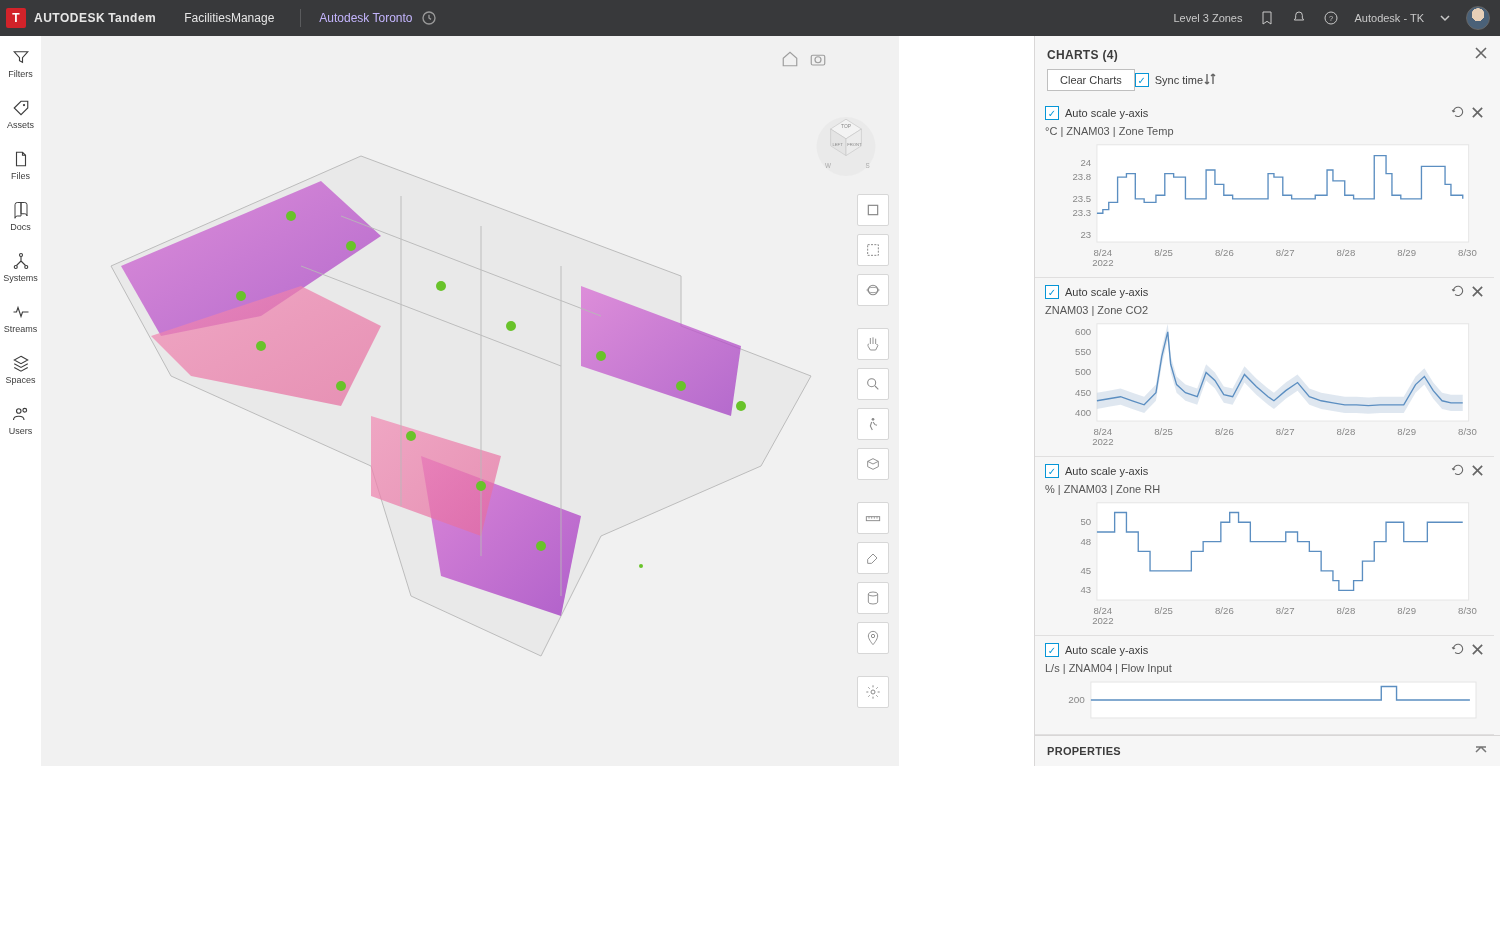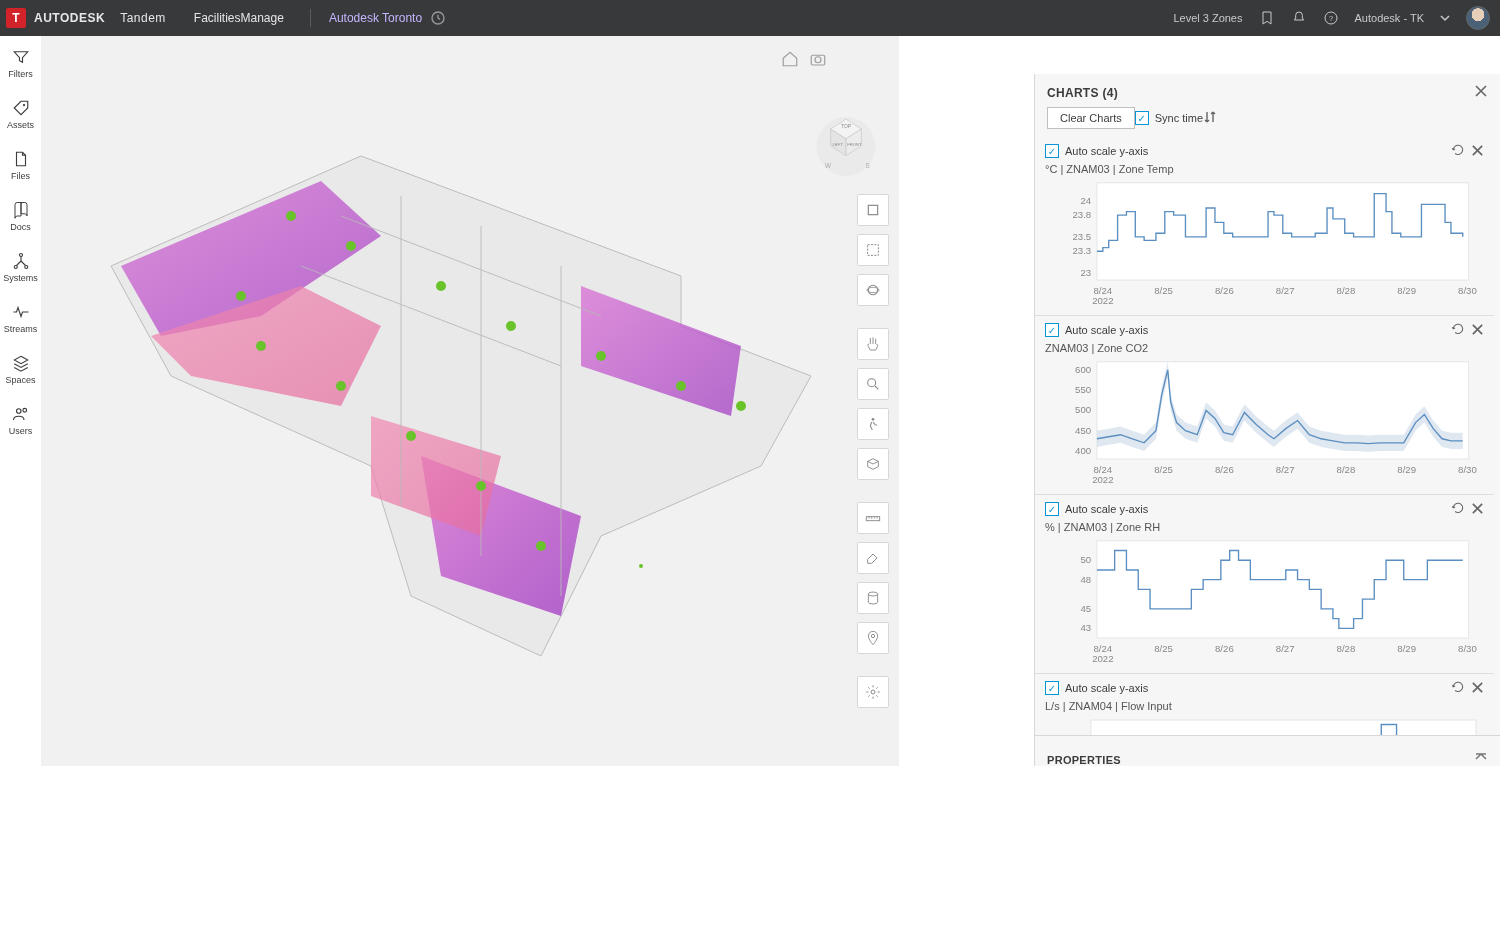--- a/index.html
+++ b/index.html
@@ -2,21 +2,21 @@
 <html><head>
 <meta charset="utf-8">
 <style>
   html, body { margin:0; padding:0; font-family: Arial, Helvetica, sans-serif; background:#fff; color:#3c3c3c; height:100%; }
   body { width:1500px; height:929px; overflow:hidden; position:relative; }
 
   
   .header { height:36px; background:#38393b; display:flex; align-items:center; color:#e6e6e6; font-size:12px; }
   .logo-sq { width:20px; height:20px; background:#d2232a; margin:0 8px 0 6px; display:flex; align-items:center; justify-content:center; color:#fff; font-weight:bold; font-size:12px; border-radius:2px;}
   .brand { letter-spacing:0.5px; font-weight:600; font-size:12px; }
-  .brand .sub { font-weight:400; margin-left:15px;}
+  .brand .sub { font-weight:700; margin-left:3px;}
   .hnav { display:flex; margin-left:28px; }
   .hnav div { cursor:pointer; color:#e6e6e6; }
   .hdiv { width:1px; height:18px; background:#5a5b5d; margin:0 18px 0 26px;}
   .facility { color:#c4b5fd; display:flex; align-items:center; gap:8px;}
   .spacer { flex:1; }
   .hright { display:flex; align-items:center; gap:16px; padding-right:10px; color:#c9c9c9;}
   .hright .txt { font-size:11px;}
   .avatar { width:22px; height:22px; border-radius:50%; background:radial-gradient(circle at 50% 35%, #e6cfb8 35%, #4a6178 36%); border:1px solid #666;}
   .ico { width:16px; height:16px; display:inline-block; }
 
@@ -29,21 +29,21 @@
 
   
   .viewport { position:absolute; top:36px; left:41px; width:858px; bottom:163px; background:#f1f1f1; overflow:hidden;}
   .vp-icons-tr { position:absolute; top:14px; right:72px; display:flex; gap:10px; color:#9e9e9e;}
   .viewcube { position:absolute; top:60px; right:18px; width:70px; height:80px; }
   .toolbar-right { position:absolute; top:158px; right:10px; width:32px; display:flex; flex-direction:column; gap:8px; align-items:center;}
   .tool-btn { width:30px; height:30px; border:1px solid #d7d7d7; background:#fff; border-radius:2px; display:flex; align-items:center; justify-content:center; color:#8a8a8a;}
   .tool-gap { height:6px;}
 
   
-  .right-panel { position:absolute; top:36px; right:0; width:465px; bottom:163px; background:#f6f6f6; border-left:1px solid #d9d7d7; display:flex; flex-direction:column; font-size:11px; color:#3c3c3c;margin-top:38px;}
+  .right-panel { position:absolute; top:36px; right:0; width:465px; bottom:163px; background:#f6f6f6; border-left:1px solid #d9d7d7; display:flex; flex-direction:column; font-size:11px; color:#3c3c3c;}
   .panel-hdr { display:flex; align-items:center; padding:10px 12px 6px; font-weight:600; font-size:12px; letter-spacing:0.3px;}
   .panel-hdr .spacer2 { flex:1;}
   .close-x { cursor:pointer; color:#555; font-size:14px;}
   .panel-sub { display:flex; align-items:center; padding:0 12px 8px; }
   .btn-outline { border:1px solid #bfbfbf; background:#fff; padding:4px 12px; font-size:11px; cursor:pointer; color:#3c3c3c;}
   .sync { display:flex; align-items:center; gap:6px; font-size:11px;}
   .chk { width:12px; height:12px; border:1px solid #0696d7; display:inline-flex; align-items:center; justify-content:center; color:#0696d7; font-size:10px; background:#fff;}
   .sort-ico { color:#666;}
 
   .charts-scroll { flex:1; overflow-y:auto; overflow-x:hidden; padding:0 6px 0 0;}
@@ -51,21 +51,21 @@
   .chart-top { display:flex; align-items:center; gap:6px; margin-bottom:4px;}
   .chart-top .spacer2{flex:1;}
   .chart-top .mini-ico { color:#666; cursor:pointer;}
   .chart-title { font-size:11px; color:#555; margin-bottom:2px;}
   .chart-svg { width:100%; height:130px;}
   .chart-svg.mini { height:50px;}
   .axis-txt { font-size:10px; fill:#888;}
   .plotline { fill:none; stroke:#5b8ec1; stroke-width:1.4; }
   .plotband { fill:#c5d4e3; opacity:0.55;}
 
-  .props-bar { height:30px; border-top:1px solid #d8d6d6; background:#f6f6f6; display:flex; align-items:flex-end; padding:0 12px; font-size:11px; font-weight:600; letter-spacing:0.3px;}
+  .props-bar { height:30px; border-top:1px solid #d8d6d6; background:#f6f6f6; display:flex; align-items:center; padding:0 12px; font-size:11px; font-weight:600; letter-spacing:0.3px;}
   .props-bar .spacer2{flex:1;}
 
   
   .bottom-blank { position:absolute; left:0; right:0; bottom:0; height:163px; background:#fff;}
 
   
   .charts-scroll::-webkit-scrollbar { width:6px; }
   .charts-scroll::-webkit-scrollbar-thumb { background:#c5c5c5; border-radius:3px; }
 
 </style>

